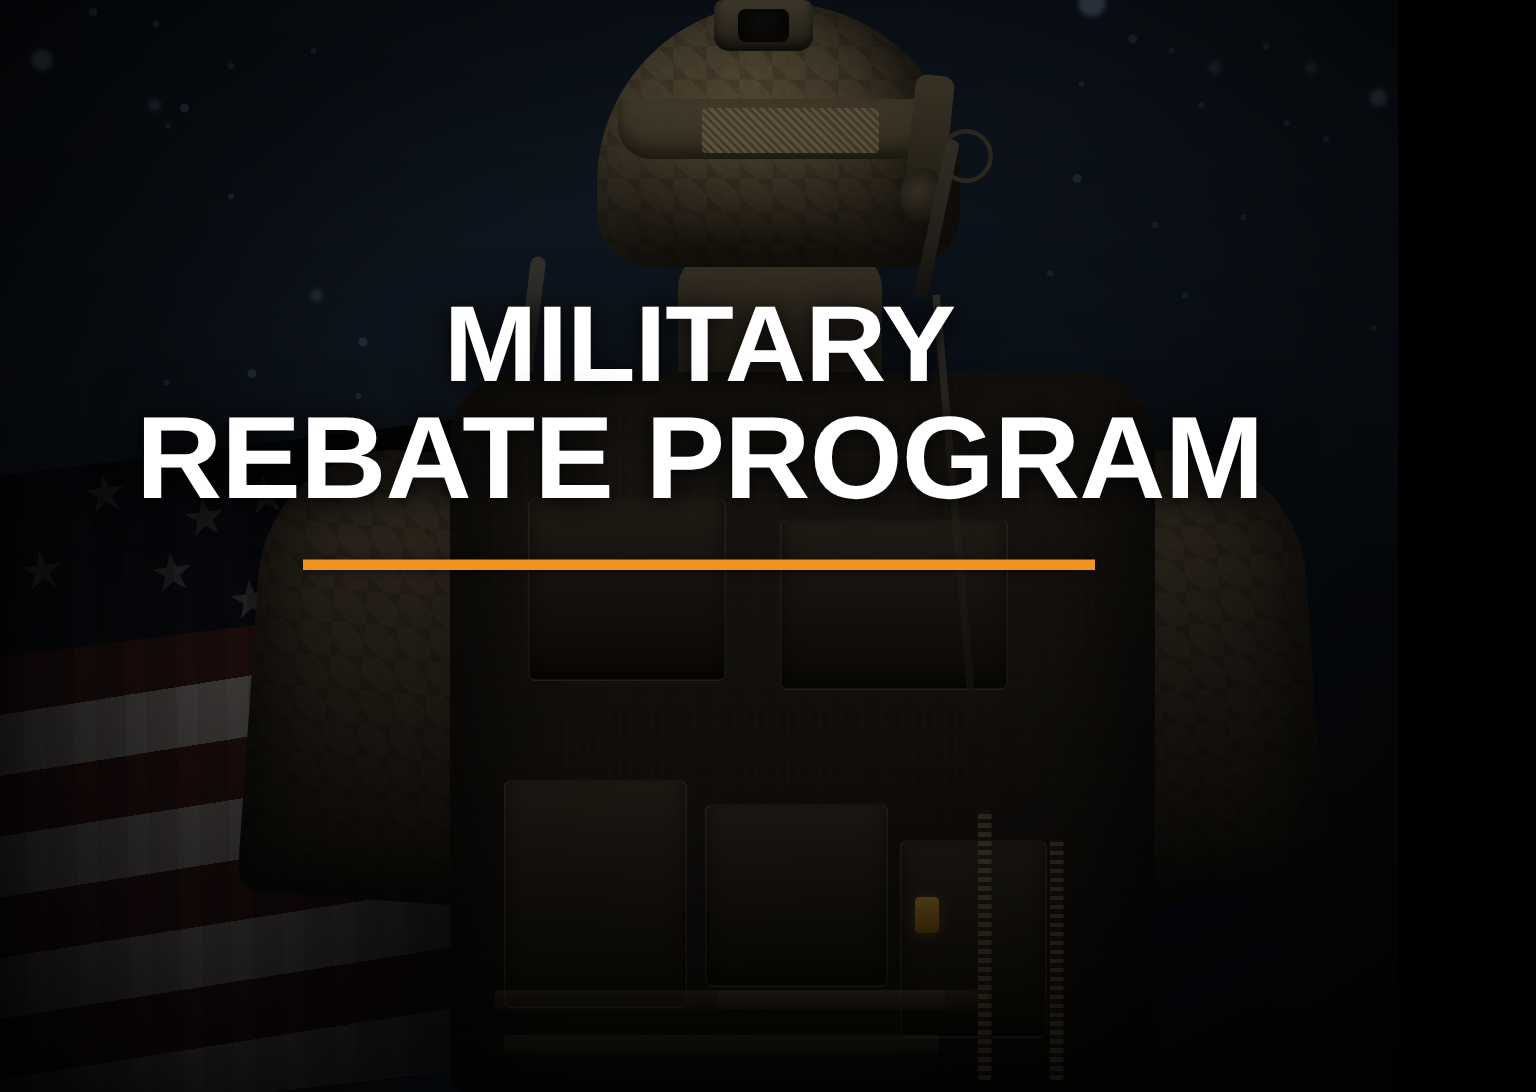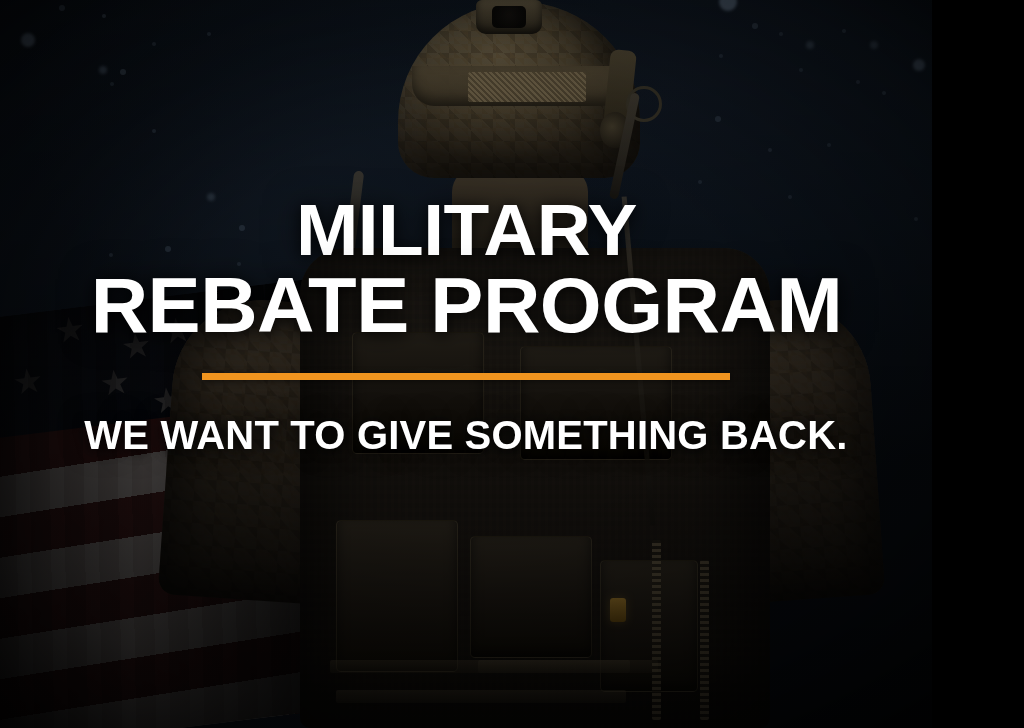--- a/index.html
+++ b/index.html
@@ -516,17 +516,16 @@
 
   <div class="content">
     <h1 class="headline">
       <span class="line1">MILITARY</span>
       <span class="line2">REBATE PROGRAM</span>
     </h1>
 
     <div class="divider" style="background: rgb(240, 148, 31);"></div>
 
     <p class="subhead">
-      <span class="sline">WE WANT TO GIVE SOMETHING BACK.</span>
     </p>
   </div>
 
 </div>
 
 </body></html>

